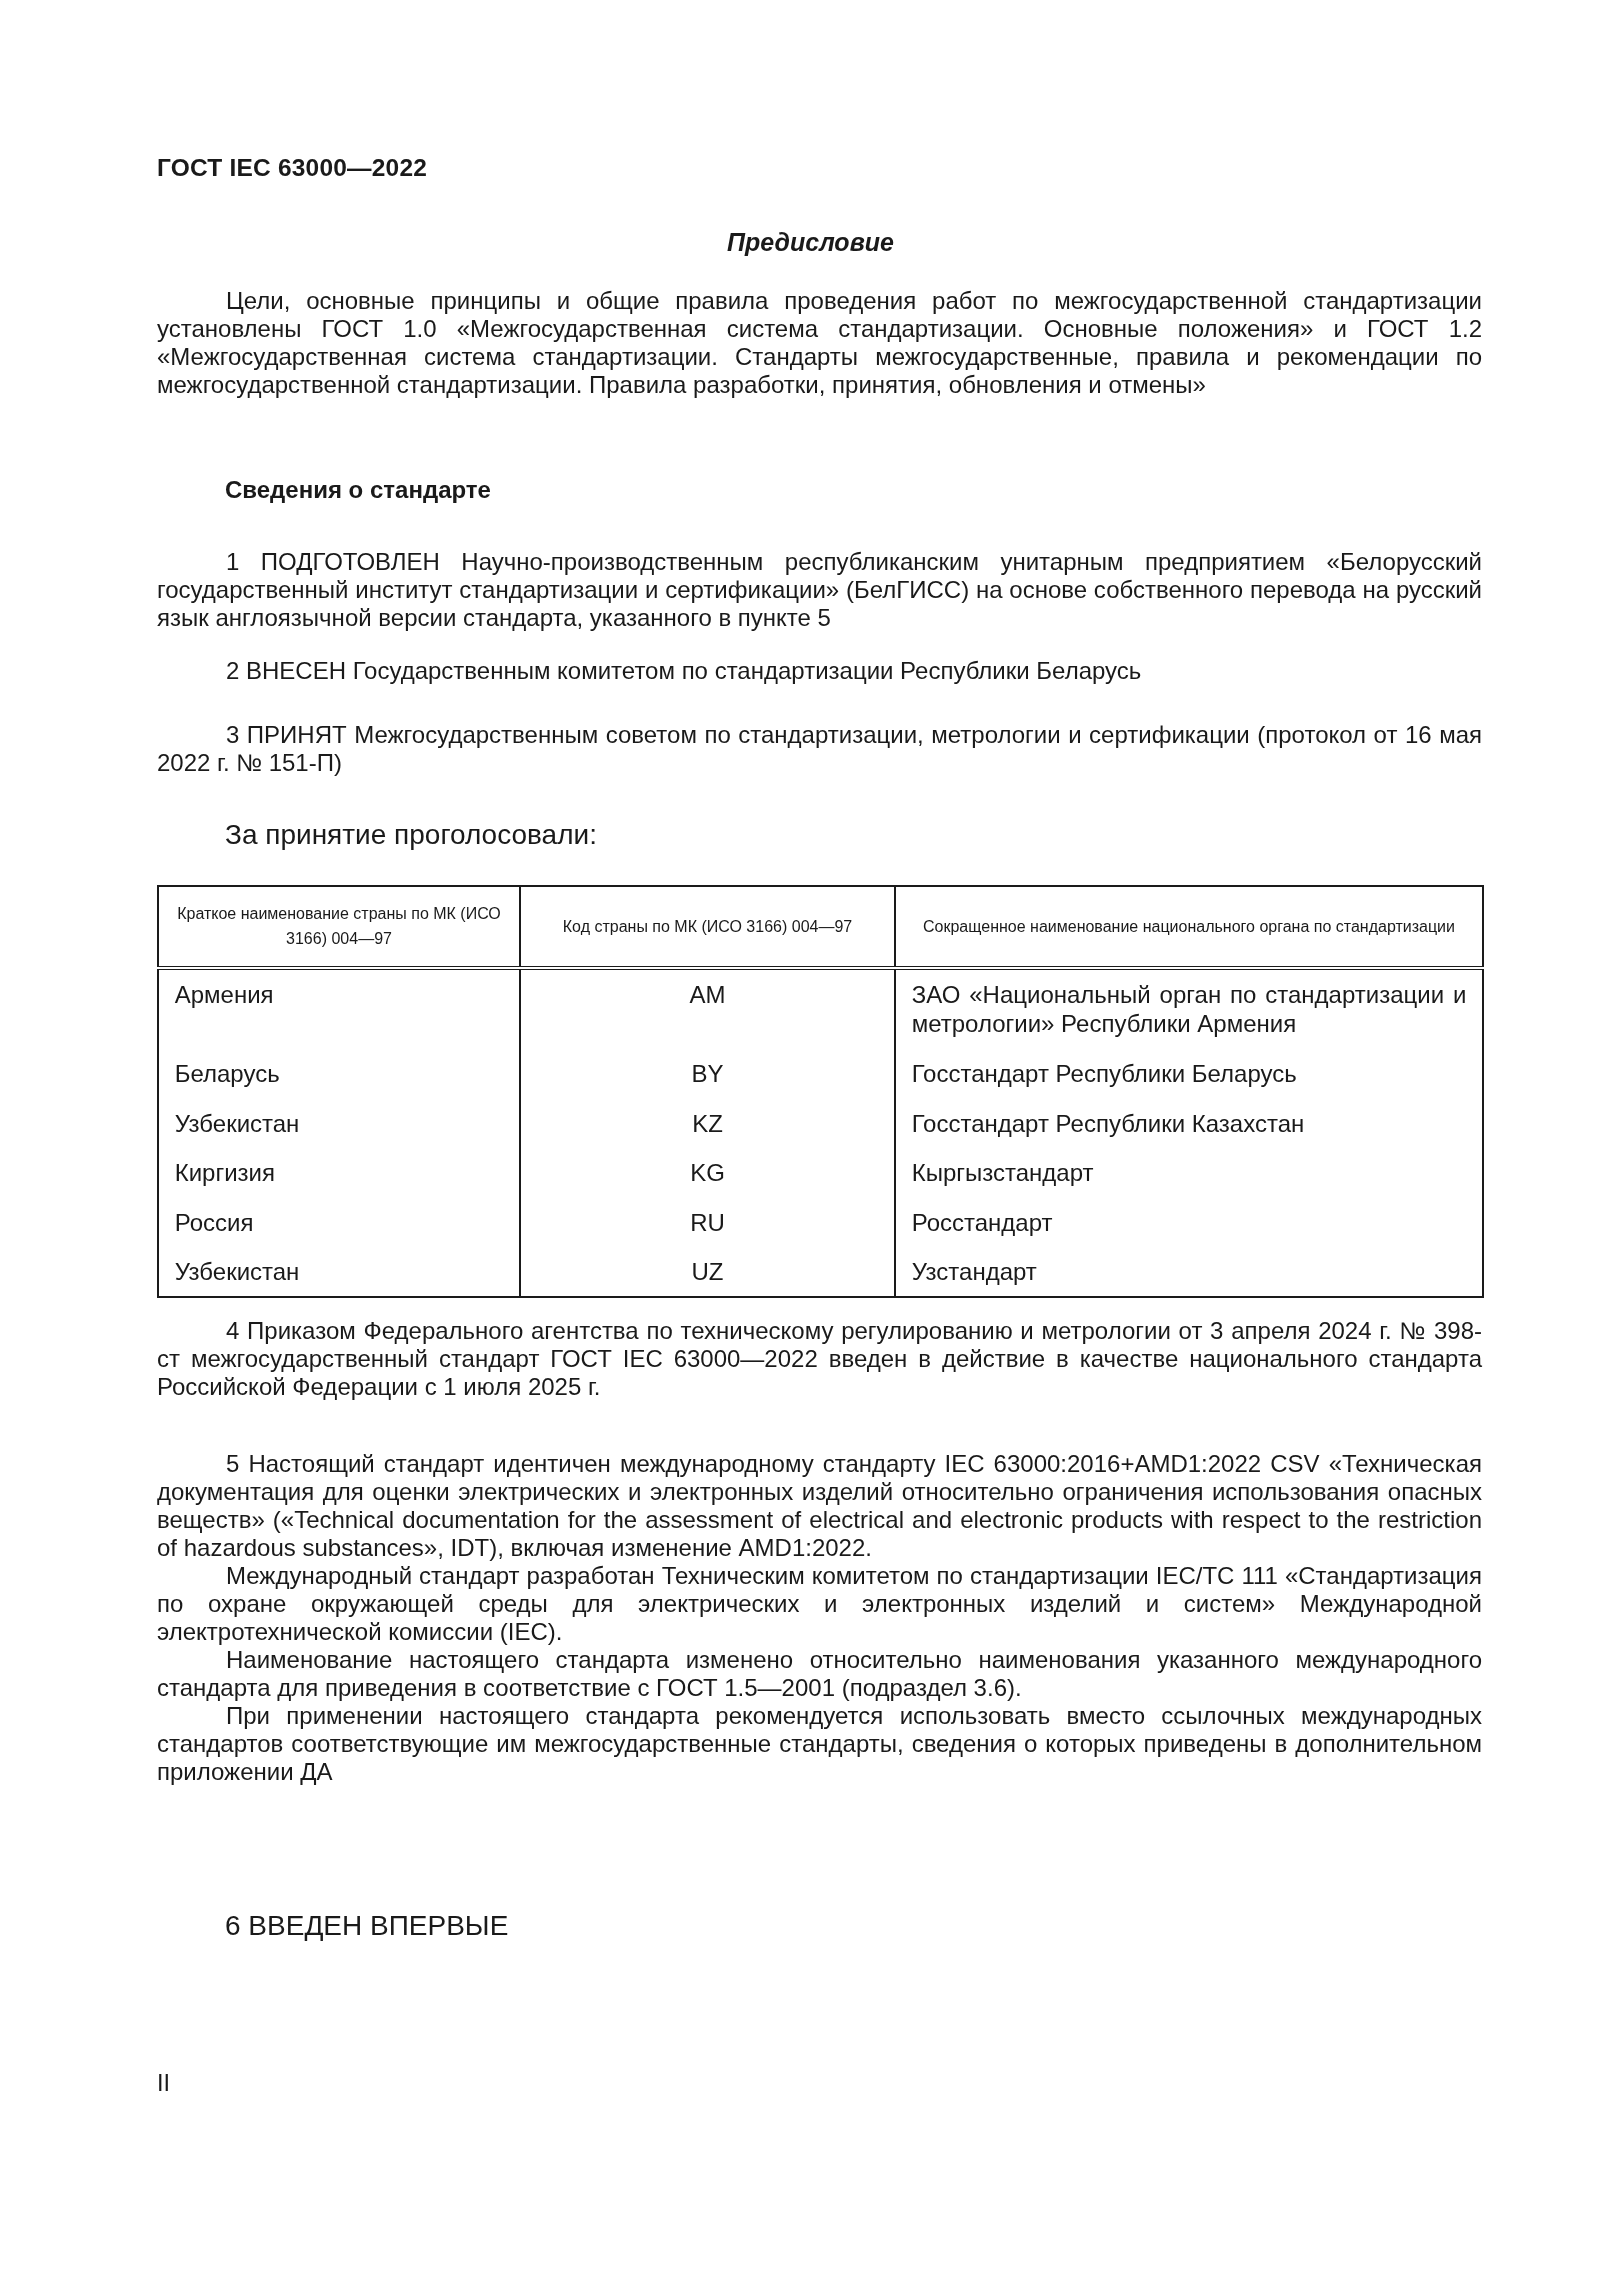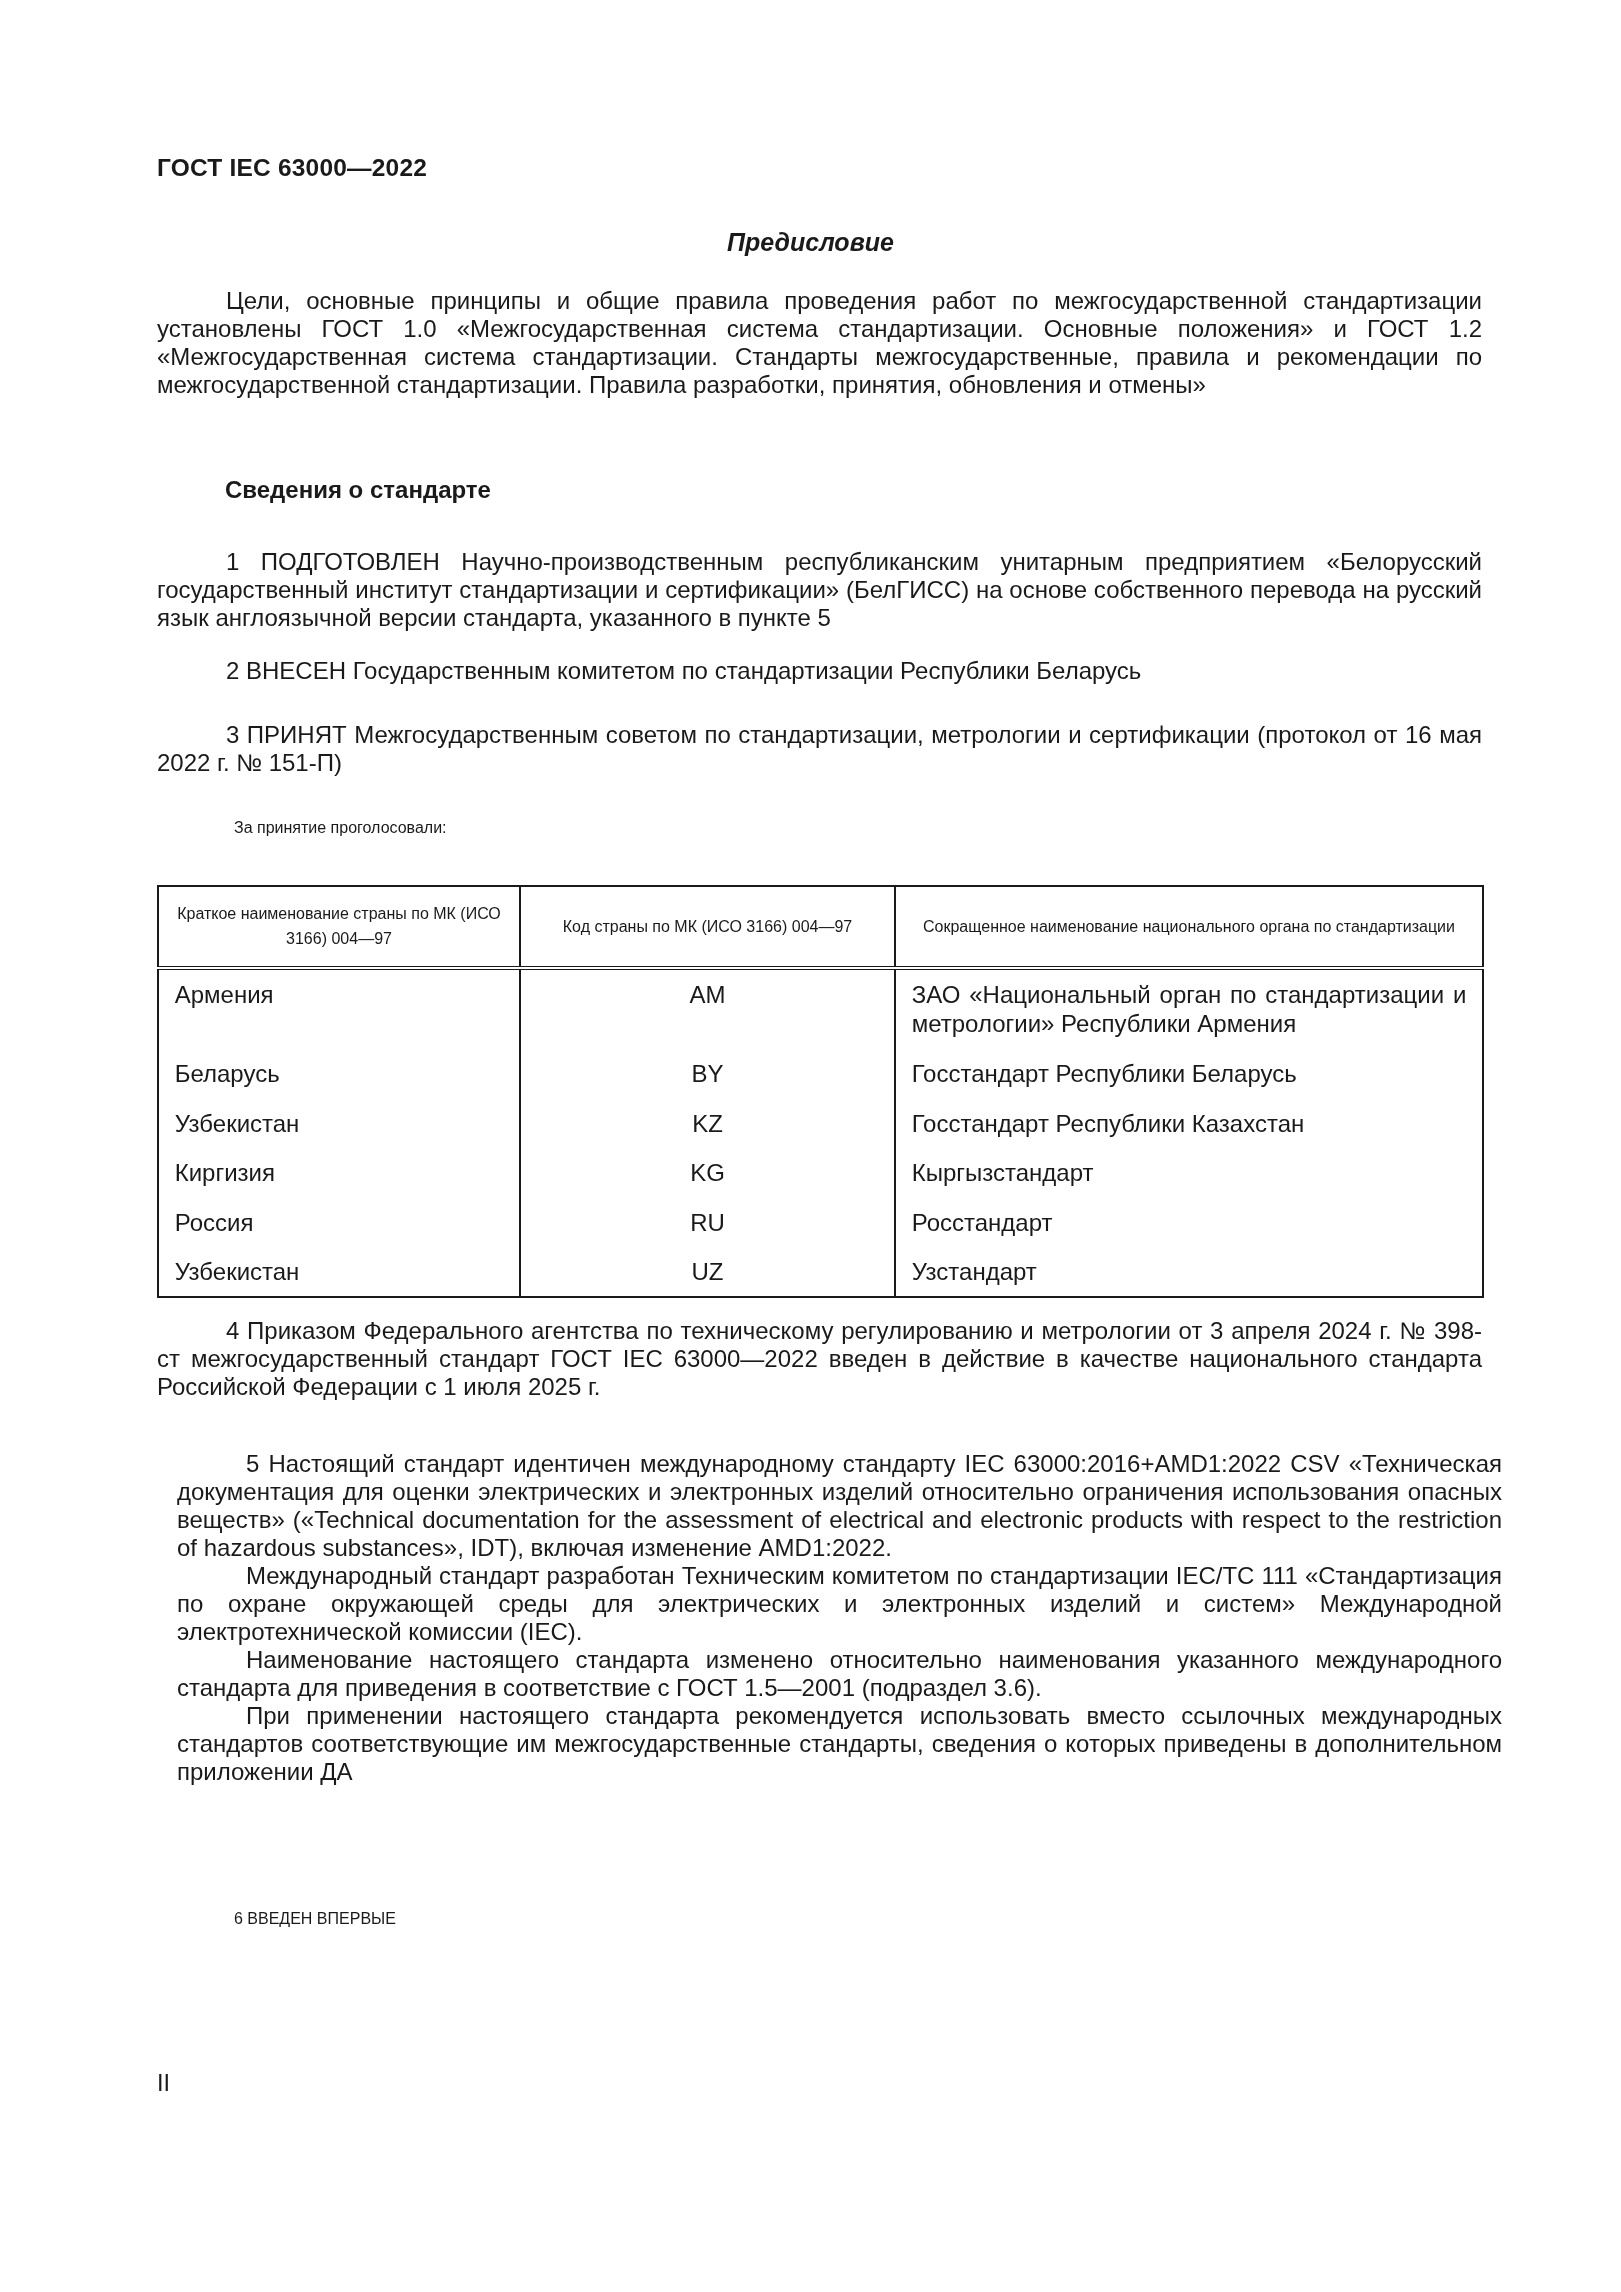--- a/index.html
+++ b/index.html
@@ -5,21 +5,21 @@
   html, body { margin: 0; padding: 0; background: #ffffff; }
   body { width: 1621px; height: 2293px; position: relative; overflow: hidden;
          font-family: "Liberation Sans", sans-serif; color: #1a1a1a; }
   .abs { position: absolute; }
   .doc-header { left: 157px; top: 154px; font-size: 24.5px; font-weight: bold; letter-spacing: 0.2px; }
   .title { left: 0; width: 1621px; top: 228px; text-align: center; font-size: 25px; font-weight: bold; font-style: italic; }
   .block { position: absolute; left: 157px; width: 1325px; font-size: 24px; line-height: 28px;
            text-align: justify; text-align-last: left; }
   .block p { margin: 0; text-indent: 69px; }
   .subhead { left: 225px; font-size: 24px; font-weight: bold; }
-  .plain { left: 234px; font-size: 16px; }
+  .plain { left: 225px; font-size: 28px; }
   table.votes { position: absolute; left: 157px; top: 885px; width: 1325px; border-collapse: collapse;
                 font-size: 24px; table-layout: fixed; }
   table.votes th { font-weight: normal; font-size: 16px; line-height: 24.5px; text-align: center;
                    border: 2px solid #1a1a1a; border-bottom: 4.9px double #1a1a1a; padding: 10.8px 9.8px 9.8px; height: 58px; }
   table.votes td { border-left: 2px solid #1a1a1a; border-right: 2px solid #1a1a1a; padding: 0 15.7px;
                    vertical-align: top; line-height: 29px; }
   table.votes tr.r td { padding-top: 10.8px; padding-bottom: 9.8px; }
   table.votes tr.last td { border-bottom: 2.9px solid #1a1a1a; }
   table.votes td.code { text-align: center; }
   table.votes td.divb { border-right: 2.9px solid #1a1a1a; }
@@ -97,21 +97,21 @@
       <td class="code">UZ</td>
       <td>Узстандарт</td>
     </tr>
   </tbody>
 </table>
 
 <div class="block" style="top:1317px;">
   <p>4 Приказом Федерального агентства по техническому регулированию и метрологии от 3 апреля 2024 г. № 398-ст межгосударственный стандарт ГОСТ IEC 63000—2022 введен в действие в качестве национального стандарта Российской Федерации с 1 июля 2025 г.</p>
 </div>
 
-<div class="block" style="top:1450px;margin-left:20px;">
+<div class="block" style="top:1450px;">
   <p>5 Настоящий стандарт идентичен международному стандарту IEC 63000:2016+AMD1:2022 CSV «Техническая документация для оценки электрических и электронных изделий относительно ограничения использования опасных веществ» («Technical documentation for the assessment of electrical and electronic products with respect to the restriction of hazardous substances», IDT), включая изменение AMD1:2022.</p>
   <p>Международный стандарт разработан Техническим комитетом по стандартизации IEC/TC 111 «Стандартизация по охране окружающей среды для электрических и электронных изделий и систем» Международной электротехнической комиссии (IEC).</p>
   <p>Наименование настоящего стандарта изменено относительно наименования указанного международного стандарта для приведения в соответствие с ГОСТ 1.5—2001 (подраздел 3.6).</p>
   <p>При применении настоящего стандарта рекомендуется использовать вместо ссылочных международных стандартов соответствующие им межгосударственные стандарты, сведения о которых приведены в дополнительном приложении ДА</p>
 </div>
 
 <div class="abs plain" style="top:1910px;">6 ВВЕДЕН ВПЕРВЫЕ</div>
 
 <div class="abs page-num">II</div>
 

